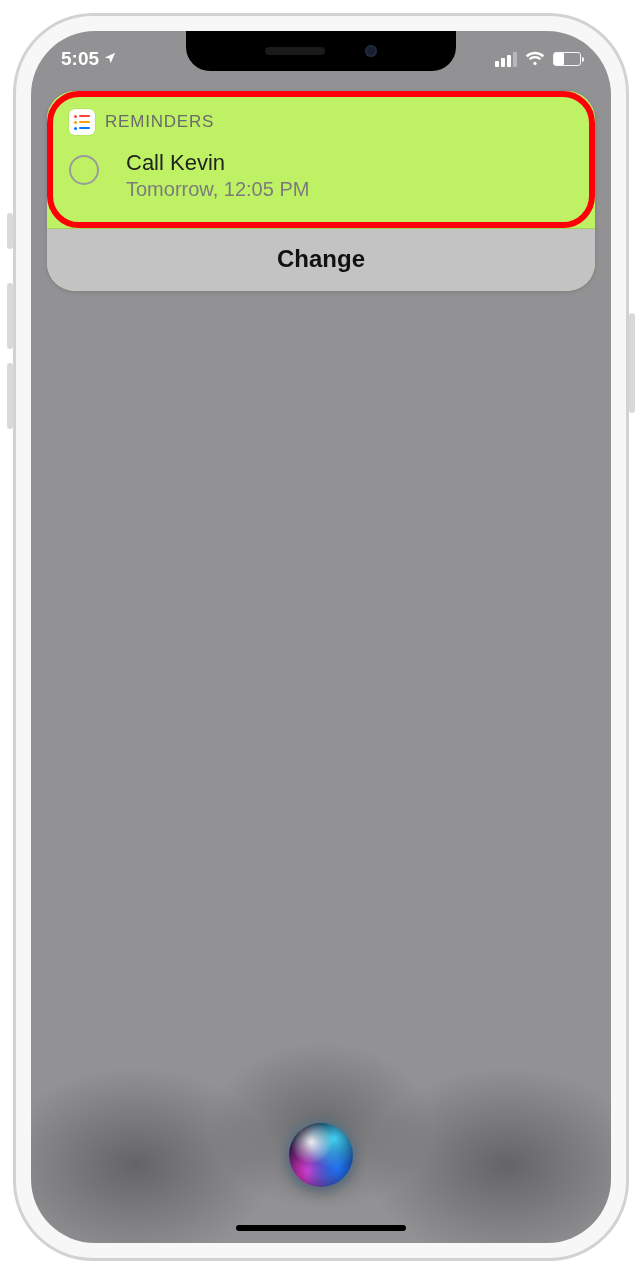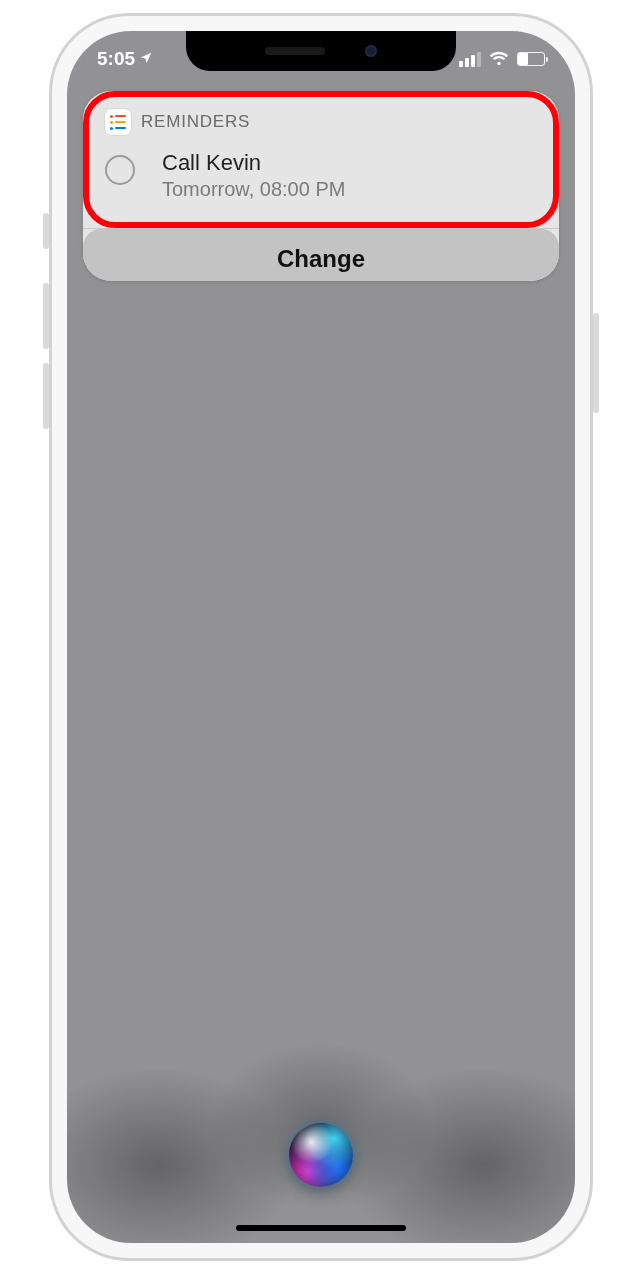--- a/index.html
+++ b/index.html
@@ -6,21 +6,21 @@
     body {
       width: 642px;
       height: 1274px;
       background: #fff;
       font-family: -apple-system, "Helvetica Neue", Arial, sans-serif;
       display: flex;
       align-items: center;
       justify-content: center;
     }
     .phone-frame {
-      width: 544px;
+      width: 616px;
       height: 1248px;
       background: #f7f7f7;
       border-radius: 80px;
       box-shadow: 0 0 0 3px rgba(0,0,0,0.15) inset;
       position: relative;
       padding: 18px;
     }
     
     .side-btn { position: absolute; background: #d9d9d9; border-radius: 3px; }
     .side-btn.mute { left: -6px; top: 200px; width: 6px; height: 36px; }
@@ -97,21 +97,21 @@
     }
     .battery .fill { height:100%; background:#fff; border-radius:1px; width:40%; }
 
     
     .card {
       position: absolute;
       top: 60px;
       left: 16px;
       right: 16px;
       border-radius: 28px;
-      background: #e5e5e5;
+      background: #bef264;
       box-shadow: 0 1px 4px rgba(0,0,0,0.15);
       overflow: hidden;
     }
     .highlight {
       border: 6px solid #ff0008;
       border-radius: 32px;
       padding-bottom: 4px;
     }
     .card-header {
       display: flex; align-items: center; gap: 10px;
@@ -141,25 +141,24 @@
       cursor: pointer;
     }
     .reminder-text .title {
       color: #222; font-size: 22px; line-height: 1.25;
     }
     .reminder-text .subtitle {
       color: #7b7b7d; font-size: 20px; line-height: 1.25;
     }
     .card-divider { height:1px; background: rgba(0,0,0,0.12); }
     .change-btn {
-      width:100%; text-align:center; padding: 16px 0 8px;
+      width:100%; text-align:center; padding: 16px 0 18px;
       font-size: 24px; font-weight: 600; color: #111;
       background: #c3c3c4;
       cursor: pointer;
-      border-radius: 18px;
     }
 
     
     .orb-wrap {
       position: absolute; bottom: 50px; left: 50%; transform: translateX(-50%);
       width: 76px; height: 76px; border-radius: 50%;
       display:flex; align-items:center; justify-content:center;
       background: radial-gradient(circle, rgba(80,80,82,0.0) 40%, rgba(80,80,82,0.0) 100%);
     }
     .orb {
@@ -251,21 +250,21 @@
                 <span class="dot d3"></span>
                 <span class="line d3"></span>
               </div>
           </div>
           <span class="app-title">REMINDERS</span>
         </div>
         <div class="reminder-row">
           <button class="checkbox"></button>
           <div class="reminder-text">
             <div class="title">Call Kevin</div>
-            <div class="subtitle">Tomorrow, 08:00 PM</div>
+            <div class="subtitle">Tomorrow, 12:05 PM</div>
           </div>
         </div>
       </div>
       <div class="card-divider"></div>
       <div class="change-btn">Change</div>
     </div>
 
     <div class="bg-smudge"></div>
 
     <div class="orb-wrap">

